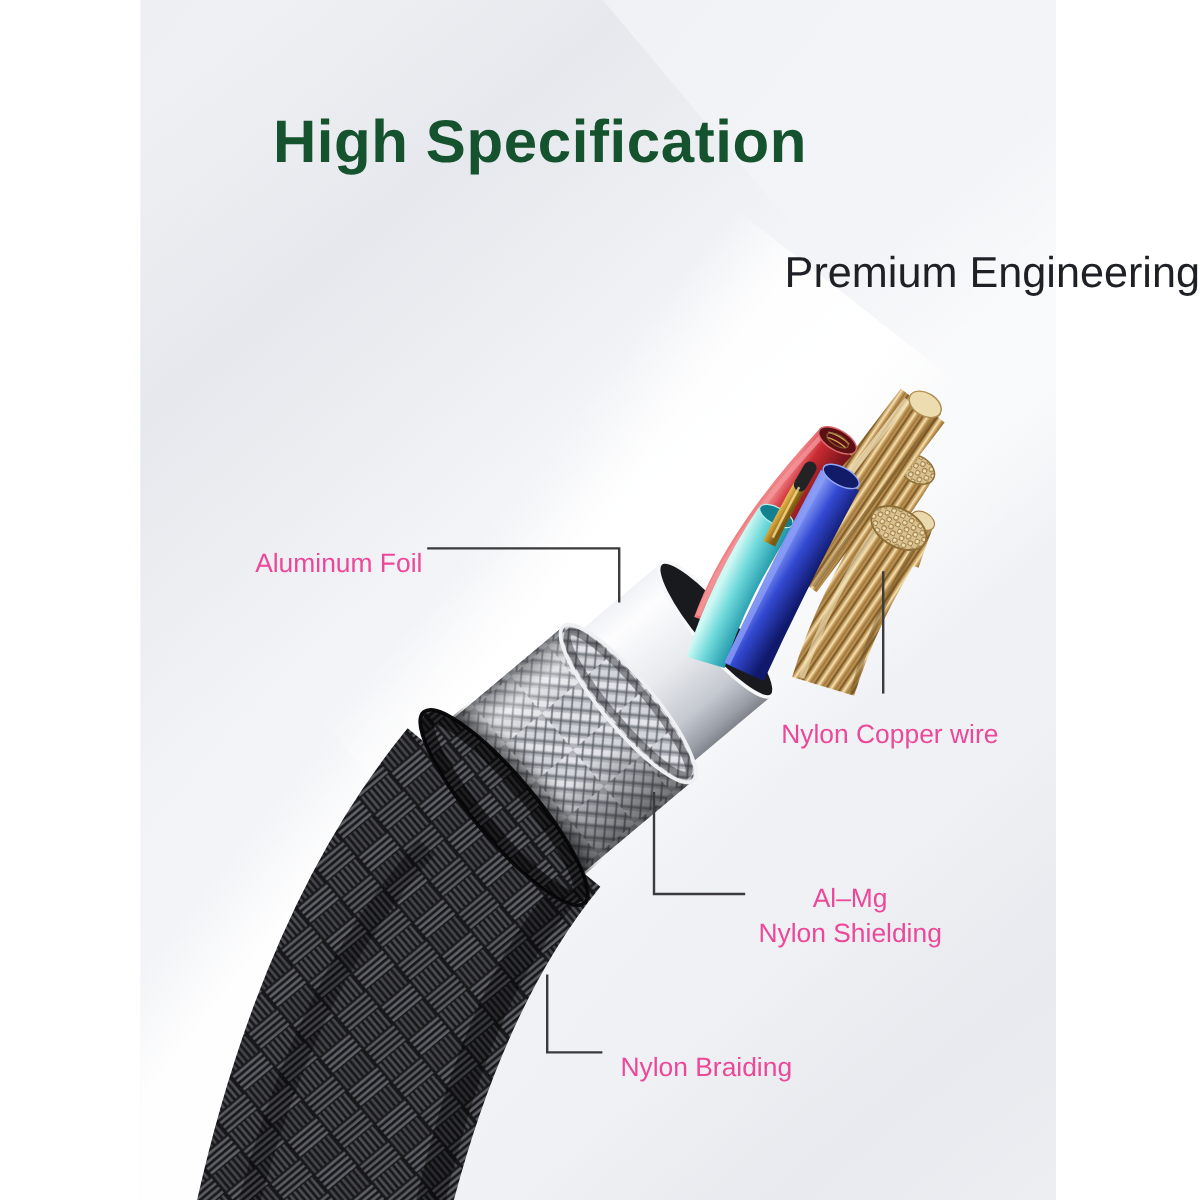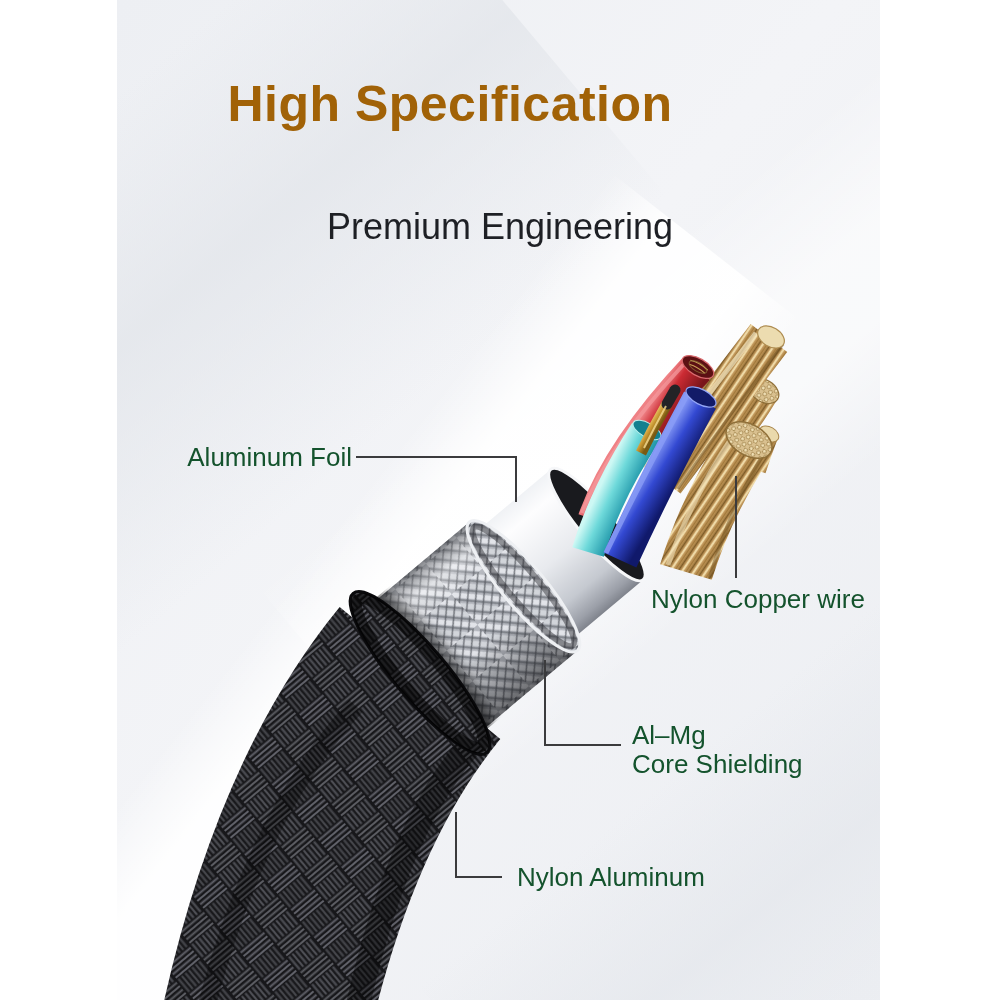--- a/index.html
+++ b/index.html
@@ -12,28 +12,28 @@
   .band{position:absolute;}
   .band-b1{left:-420px;top:620px;width:1250px;height:240px;transform:rotate(-52deg);
       background:linear-gradient(to bottom,rgba(255,255,255,0),rgba(255,255,255,.95) 30%,rgba(255,255,255,.95) 72%,rgba(255,255,255,0));}
   .band-b2{left:120px;top:230px;width:1000px;height:300px;transform:rotate(-40deg);
       background:linear-gradient(to bottom,rgba(255,255,255,0),rgba(255,255,255,.6) 40%,rgba(255,255,255,.6) 65%,rgba(255,255,255,0));}
   .band-b3{left:-260px;top:60px;width:760px;height:430px;transform:rotate(-40deg);
       background:linear-gradient(to bottom,rgba(226,229,234,0),rgba(226,229,234,.75) 45%,rgba(226,229,234,0));}
   .band-b4{left:300px;top:660px;width:900px;height:320px;transform:rotate(-40deg);
       background:linear-gradient(to bottom,rgba(228,231,236,0),rgba(228,231,236,.7) 50%,rgba(228,231,236,0));}
   svg.art{position:absolute;left:0;top:0;}
-  .title{position:absolute;left:0;top:74px;width:900px;text-align:center;
-      font-size:50px;line-height:61px;font-weight:700;color:#a16207;letter-spacing:.5px;}
-  .subtitle{position:absolute;left:0;top:205px;width:1000px;text-align:center;
+  .title{position:absolute;left:0;top:88px;width:900px;text-align:center;
+      font-size:50px;line-height:61px;font-weight:700;color:#14532d;letter-spacing:.5px;}
+  .subtitle{position:absolute;left:0;top:205px;width:1000px;text-align:right;
       font-size:36px;line-height:44px;font-weight:400;color:#1e2025;}
-  .callout-label{position:absolute;font-size:26px;line-height:26px;color:#14532d;white-space:nowrap;}
+  .callout-label{position:absolute;font-size:22px;line-height:26px;color:#ec4899;white-space:nowrap;margin-top:13px;}
   .lab-aluminum{right:648px;top:444px;text-align:right;}
   .lab-copper{left:651px;top:586px;}
-  .lab-almg{left:632px;top:721px;line-height:29px;}
+  .lab-almg{left:632px;top:721px;line-height:29px;text-align:center;}
   .lab-nylon{left:517px;top:864px;}
 </style>
 </head>
 <body>
 
 <div class="content-bg">
   <div class="band band-b3"></div>
   <div class="band band-b2"></div>
   <div class="band band-b4"></div>
   <div class="band band-b1"></div>
@@ -248,15 +248,15 @@
 
 <div class="title">
   <div>High Specification</div>
 </div>
 <div class="subtitle">Premium Engineering</div>
 
 <div class="callout-label lab-aluminum">Aluminum Foil</div>
 <div class="callout-label lab-copper">Nylon Copper wire</div>
 <div class="callout-label lab-almg">
   <div>Al–Mg</div>
-  <div>Core Shielding</div>
+  <div>Nylon Shielding</div>
 </div>
-<div class="callout-label lab-nylon">Nylon Aluminum</div>
+<div class="callout-label lab-nylon">Nylon Braiding</div>
 
 </body></html>

